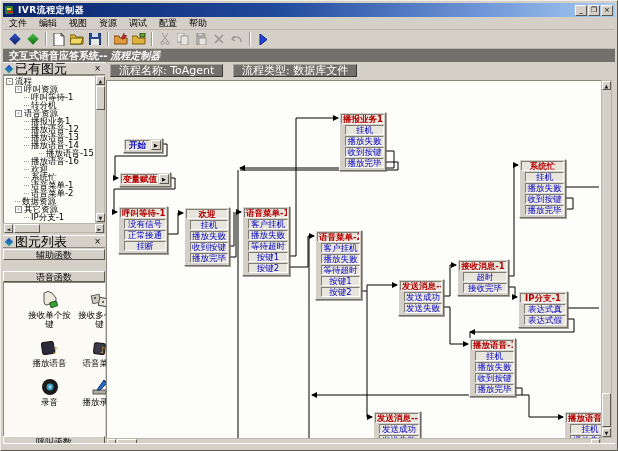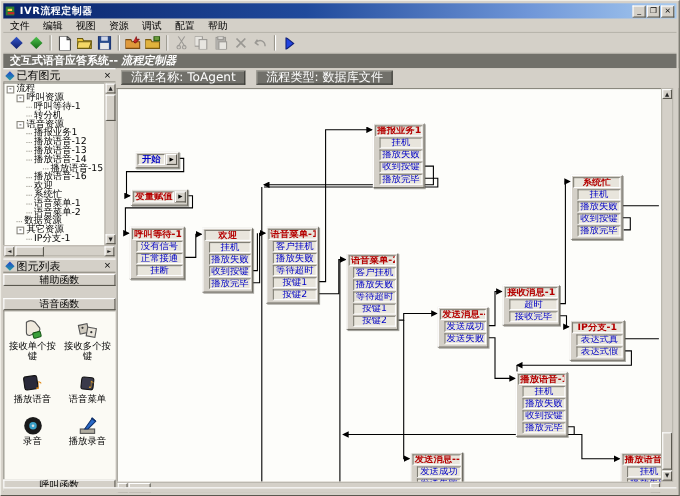--- a/index.html
+++ b/index.html
@@ -32,40 +32,40 @@
   .dis { opacity:.45; filter:grayscale(1); }
   .diamond { width:8px; height:8px; transform:rotate(45deg); }
   
   #banner { position:absolute; left:2px; top:48px; right:2px; height:13px; background:#71706a;
     color:#fff; font-weight:bold; font-size:10px; line-height:13px; padding-left:6px; }
   #banner .em { font-style:italic; margin-left:3px; }
   
   .panel-h { position:absolute; left:2px; width:102px; height:13px; background:#d4d0c8;
     border-top:1px solid #fff; border-bottom:1px solid #8a887e; display:flex; align-items:center; padding:0 2px; }
   .panel-h .dia { width:6px; height:6px; transform:rotate(45deg); background:linear-gradient(135deg,#2244cc,#22a0a0); margin:0 3px 0 1px; }
-  .panel-h .cap { flex:1; font-size:10px; }
+  .panel-h .cap { flex:1; font-size:13px; }
   .panel-h .x { font-size:8px; padding:0 2px; }
   #tree { position:absolute; left:2px; top:74px; width:92px; height:148px; background:#fdfdf8;
     border-top:1px solid #8a887e; border-left:1px solid #8a887e; overflow:hidden; padding-top:1px; }
   .trow { height:8px; line-height:8px; font-size:8.5px; white-space:nowrap; display:flex; align-items:center; }
   .exp { display:inline-block; width:7px; height:7px; border:1px solid #8a887e; background:#fff;
     font-size:7px; line-height:5px; text-align:center; margin-right:2px; flex:none; }
   .dash { display:inline-block; width:5px; border-top:1px dotted #9b988e; margin-right:2px; flex:none; }
   .sbar { position:absolute; background:#d4d0c8; border:1px solid #b8b5ac; }
   .sbtn { position:absolute; width:9px; height:9px; background:#d4d0c8; border-top:1px solid #fff; border-left:1px solid #fff;
     border-right:1px solid #5a584f; border-bottom:1px solid #5a584f; font-size:5px; line-height:8px; text-align:center; color:#222; }
   .sthumb { position:absolute; background:#d4d0c8; border-top:1px solid #fff; border-left:1px solid #fff;
     border-right:1px solid #5a584f; border-bottom:1px solid #5a584f; }
   .catbar { position:absolute; left:2px; width:102px; height:11px; background:#d4d0c8; text-align:center;
     font-size:9px; line-height:11px; border-top:1px solid #fff; border-left:1px solid #fff;
     border-right:1px solid #5a584f; border-bottom:1px solid #5a584f; }
   #palette { position:absolute; left:2px; top:281px; width:102px; height:154px; background:#fbfaf4;
     border-top:1px solid #8a887e; border-left:1px solid #8a887e;
     display:grid; grid-template-columns:50px 50px; justify-content:center; align-content:start; row-gap:8px; padding-top:6px; }
-  .pcell { width:50px; text-align:center; }
+  .pcell { width:50px; text-align:center;margin-left:20px; }
   .pcell .pic { height:22px; display:flex; align-items:center; justify-content:center; }
   .pcell .plabel { font-size:8.5px; line-height:9px; }
   
   #cstrip { position:absolute; left:105px; top:61px; width:511px; height:18px; background:#d4d0c8; }
   .cbtn { position:absolute; top:2px; height:13px; background:#71706a; color:#fff; font-size:11px; line-height:12px;
     padding:0 8px; border-top:1px solid #a5a39b; border-left:1px solid #a5a39b; border-right:1px solid #3a3a35; border-bottom:1px solid #3a3a35; }
   #canvas { position:absolute; left:105px; top:79px; width:495px; height:358px; background:#fdfdfa;
     border-top:1px solid #8a887e; border-left:1px solid #8a887e; overflow:hidden; }
   #wires { position:absolute; left:0; top:0; }
   .node { position:absolute; background:#d4d0c8; padding:1px;

